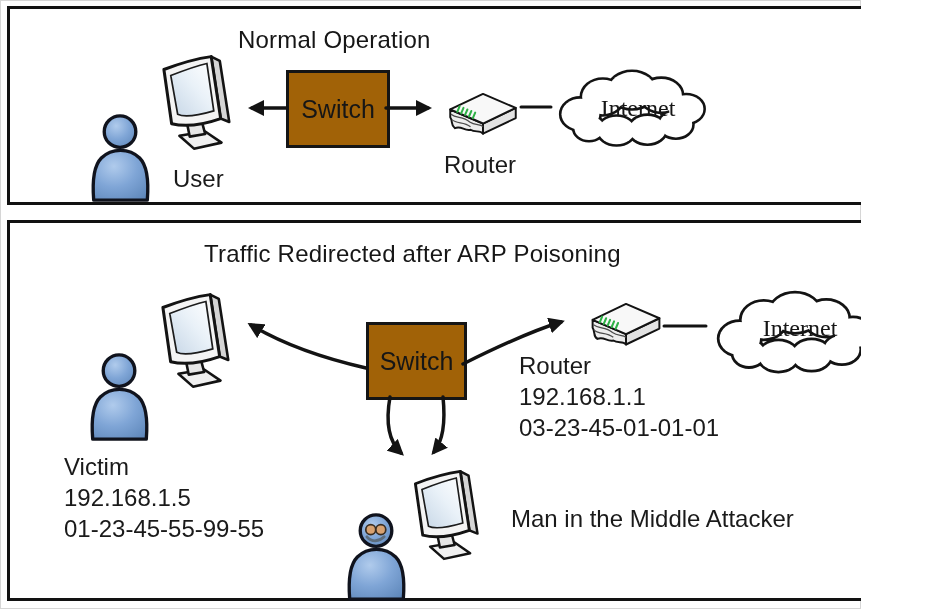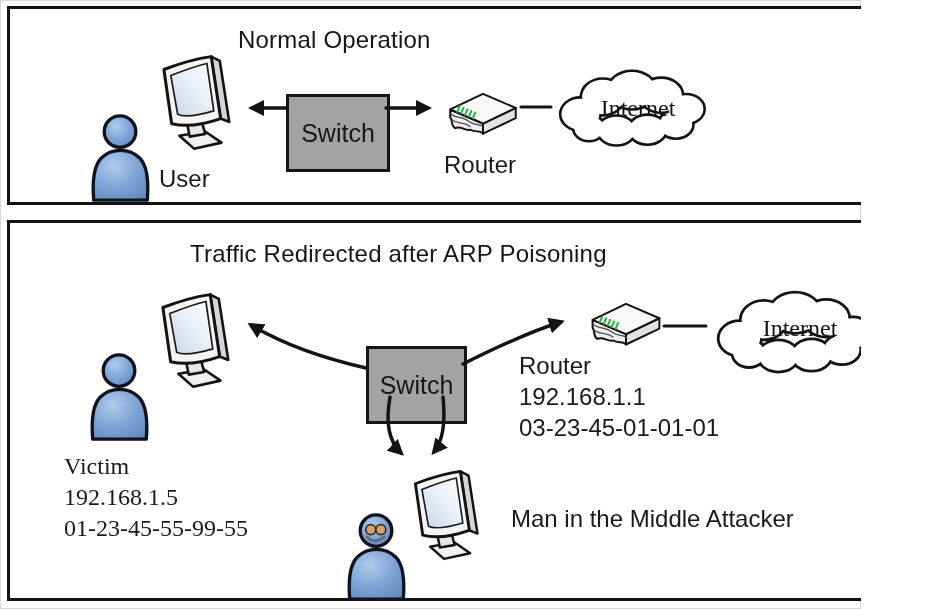--- a/index.html
+++ b/index.html
@@ -19,23 +19,23 @@
     color:#161616; letter-spacing:0.2px;
   }
   .lbl {
     position:absolute; font-size:24px; line-height:31px; white-space:nowrap;
     color:#1a1a1a;
   }
   .info-block { position:absolute; font-size:24px; line-height:31px; color:#1a1a1a; }
   .info-block div { white-space:nowrap; }
 
   .node-box {
-    position:absolute; background:#a3a3a3; border:3px solid #151515;
+    position:absolute; background:#a16207; border:3px solid #151515;
     display:flex; align-items:center; justify-content:center;
-    font-size:25px; color:#161616;margin-top:24px;
+    font-size:25px; color:#161616;
   }
 
   .icon { position:absolute; }
   .centered-label {
     position:absolute; transform:translate(-50%,-50%);
     font-size:24px; white-space:nowrap; color:#161616;font-family:Liberation Serif, serif;
   }
   svg.overlay {
     position:absolute; left:0; top:0; width:926px; height:609px;
     pointer-events:none;
@@ -132,48 +132,48 @@
   <section class="panel panel-top"></section>
 
   <div class="title" style="left:238px; top:26px;">Normal Operation</div>
 
   <svg class="icon" style="left:151px; top:54px;" width="86" height="99" viewBox="0 0 100 115">
       <use href="#icon-monitor"></use>
     </svg>
   <svg class="icon" style="left:87px; top:111px;" width="67" height="92" viewBox="0 0 70 96">
       <use href="#icon-person"></use>
     </svg>
-  <div class="lbl" style="left:159px; top:163px;">User</div>
+  <div class="lbl" style="left:173px; top:163px;">User</div>
 
   <div class="node-box" style="left:286px; top:70px; width:98px; height:72px;">
     <span>Switch</span>
   </div>
 
   <svg class="icon" style="left:444px; top:86px;" width="78" height="61" viewBox="0 0 100 78">
       <use href="#icon-router"></use>
     </svg>
   <div class="lbl" style="left:444px; top:149px;">Router</div>
 
   <svg class="icon" style="left:546px; top:66px;" width="172" height="86" viewBox="0 0 200 100">
       <use href="#icon-cloud"></use>
     </svg>
   <div class="centered-label" style="left:638px; top:108px;">Internet</div>
 
   <section class="panel panel-bottom"></section>
 
-  <div class="title" style="left:190px; top:240px;">Traffic Redirected after ARP Poisoning</div>
+  <div class="title" style="left:204px; top:240px;">Traffic Redirected after ARP Poisoning</div>
 
   <svg class="icon" style="left:150px; top:292px;" width="86" height="99" viewBox="0 0 100 115">
       <use href="#icon-monitor"></use>
     </svg>
   <svg class="icon" style="left:86px; top:350px;" width="67" height="92" viewBox="0 0 70 96">
       <use href="#icon-person"></use>
     </svg>
 
-  <div class="info-block" style="left:64px; top:451px;font-family:Liberation Serif, serif;">
+  <div class="info-block" style="left:64px; top:451px;">
     <div>Victim</div>
     <div>192.168.1.5</div>
     <div>01-23-45-55-99-55</div>
   </div>
 
   <div class="node-box" style="left:366px; top:322px; width:95px; height:72px;">
     <span>Switch</span>
   </div>
 
   <svg class="icon" style="left:586px; top:296px;" width="80" height="62" viewBox="0 0 100 78">

